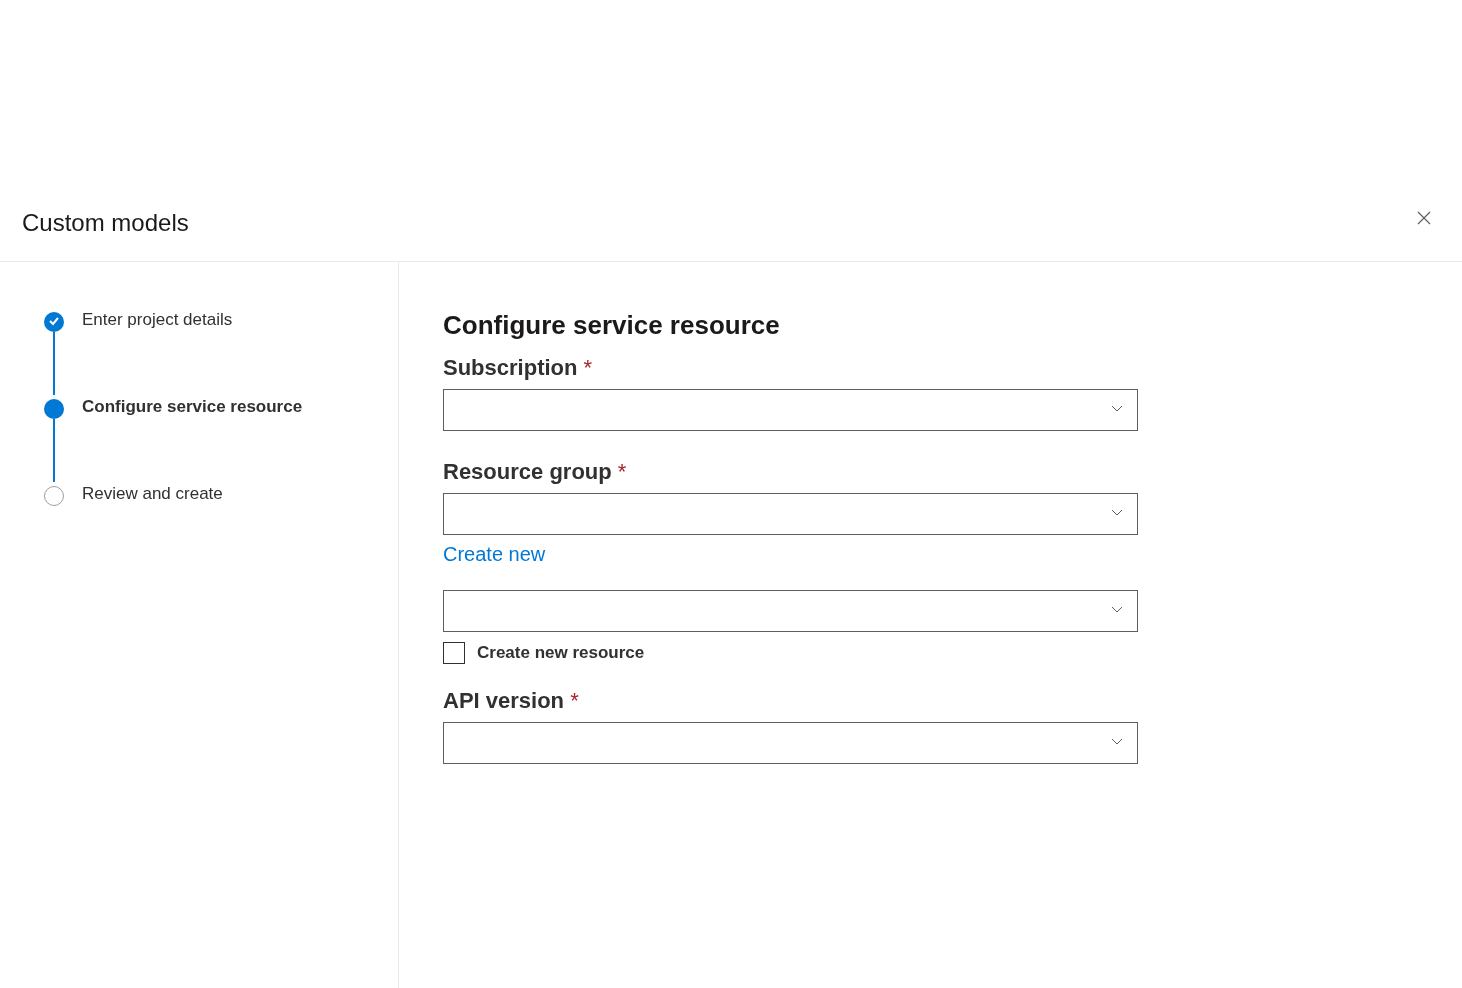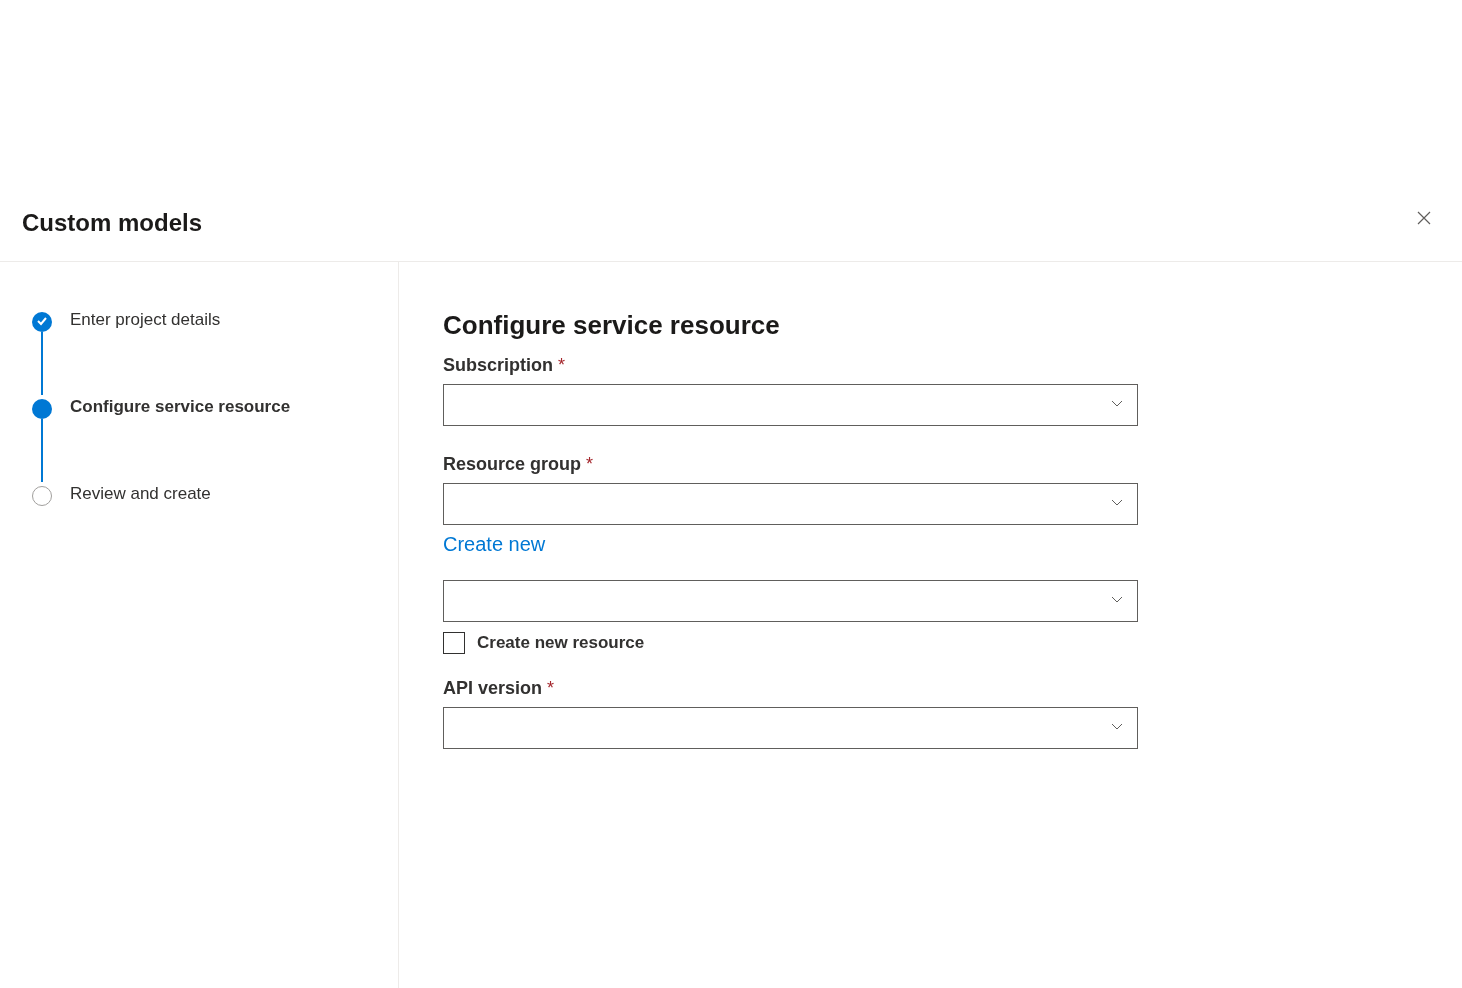--- a/index.html
+++ b/index.html
@@ -21,21 +21,21 @@
       height: 262px;
       display: flex;
       align-items: flex-end;
       justify-content: space-between;
       border-bottom: 1px solid #edebe9;
       padding-bottom: 24px;
     }
     
     .header-title {
       font-size: 24px;
-      font-weight: 700;
+      font-weight: 400;
       color: #1b1a19;
     }
     
     .close-btn {
       background: none;
       border: none;
       cursor: pointer;
       padding: 8px;
       display: flex;
       align-items: center;
@@ -49,21 +49,21 @@
     }
     
     .content {
       display: flex;
       height: calc(100% - 262px);
     }
     
     .sidebar {
       width: 399px;
       border-right: 1px solid #edebe9;
-      padding: 48px 32px;
+      padding: 48px 44px;
     }
     
     .steps {
       list-style: none;
     }
     
     .step {
       display: flex;
       align-items: flex-start;
       position: relative;
@@ -158,21 +158,21 @@
       text-decoration: none;
       cursor: pointer;
     }
     
     .form-group {
       margin-bottom: 2px;
     }
     
     .form-label {
       display: block;
-      font-size: 18px;
+      font-size: 22px;
       font-weight: 600;
       color: #323130;
       margin-bottom: 8px;
     }
     
     .required {
       color: #a4262c;
       font-weight: 400;
     }
     

